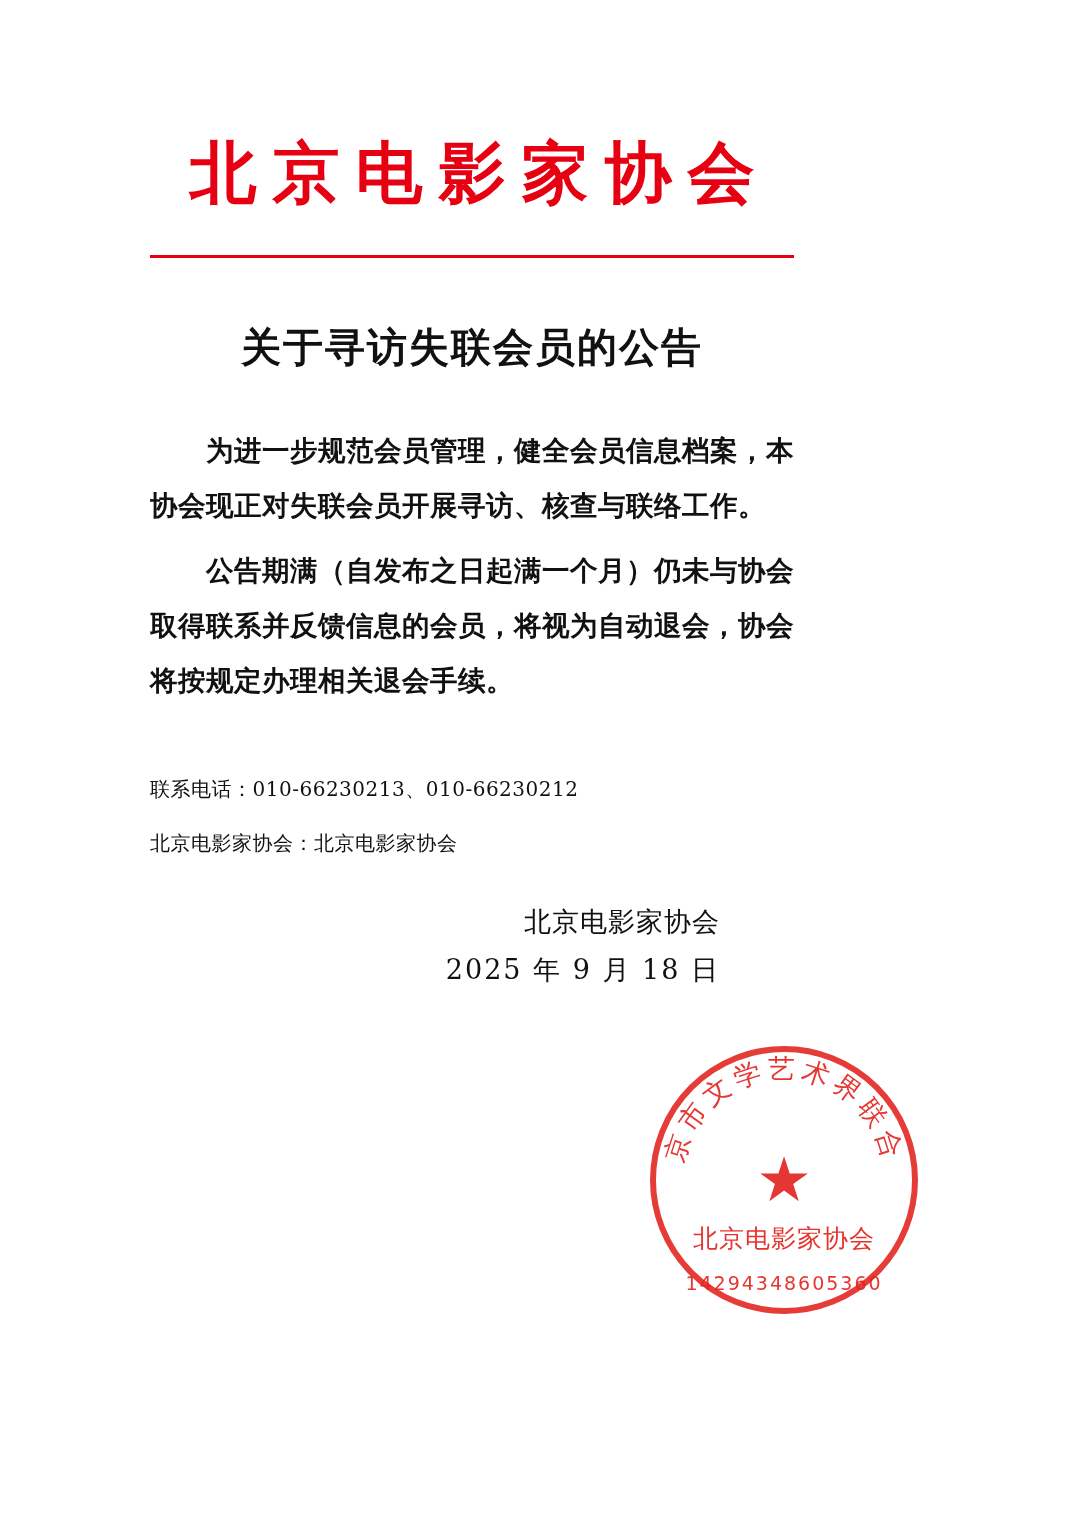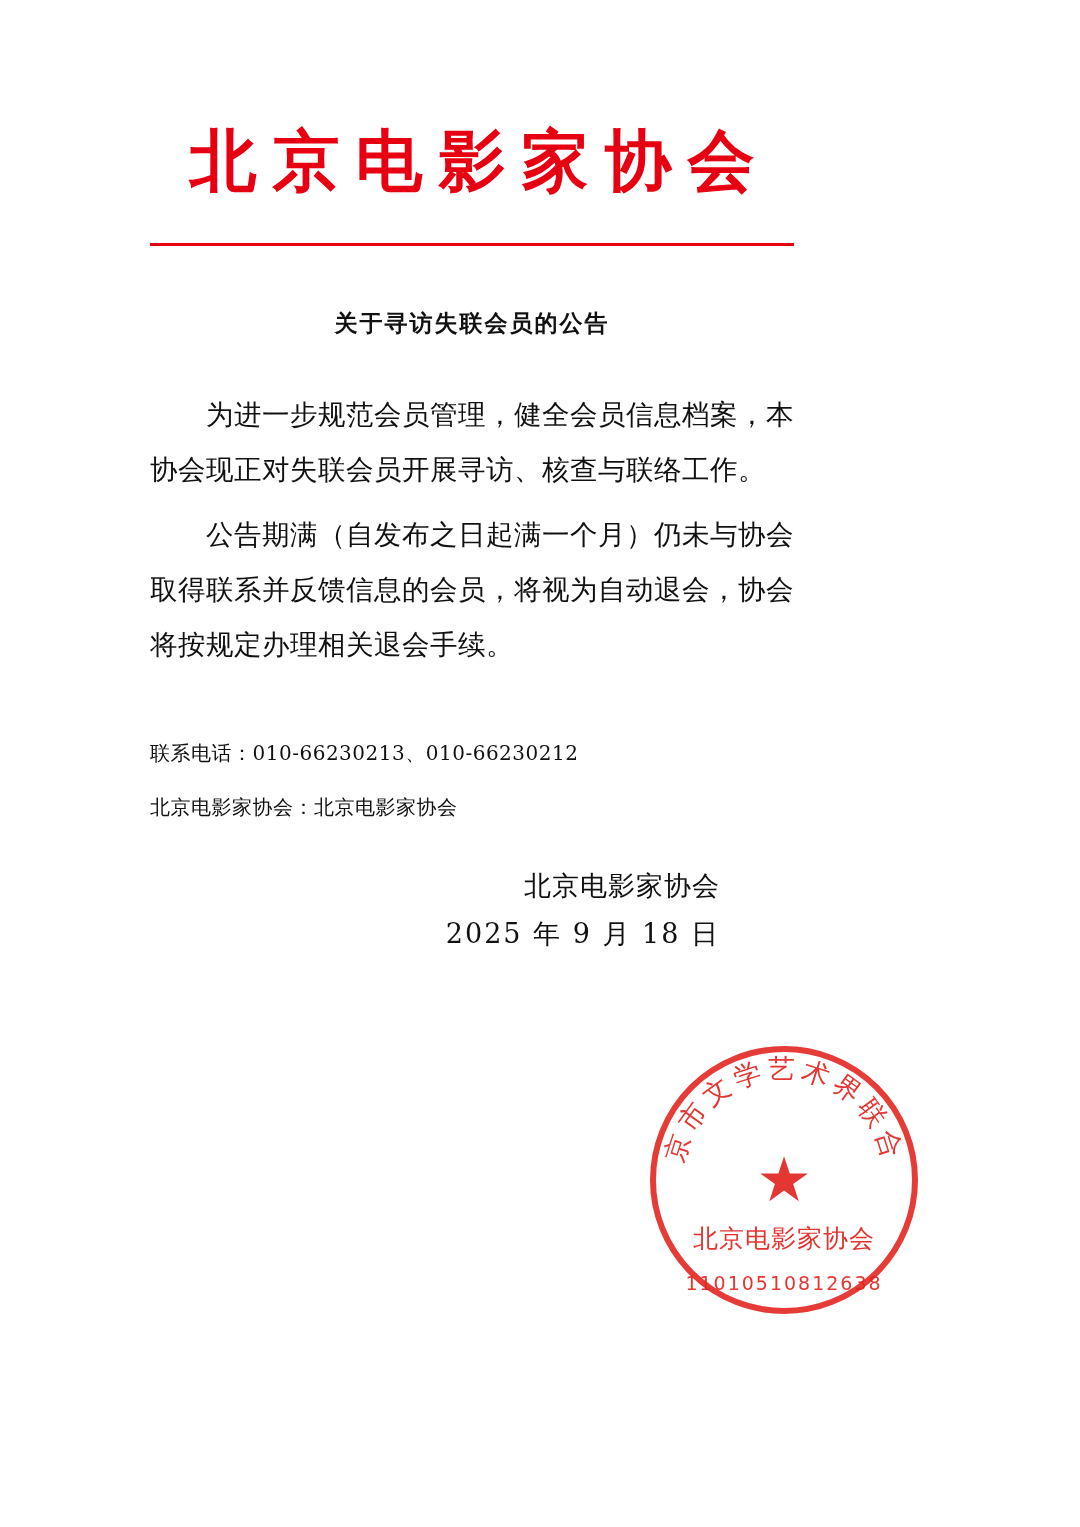--- a/index.html
+++ b/index.html
@@ -14,21 +14,21 @@
     font-family: "DejaVu Serif", "Liberation Serif", serif;
     color: #1a1a1a;
     overflow: hidden;
   }
 
   .page {
     position: relative;
     width: 944px;
     height: 1527px;
     box-sizing: border-box;
-    padding: 4px 150px;
+    padding: 16px 150px;
   }
 
   .letterhead {
     text-align: center;
     padding-top: 118px;
   }
 
   .letterhead-title {
     color: #e60012;
     font-family: "DejaVu Serif", "Liberation Serif", serif;
@@ -42,29 +42,30 @@
 
   .letterhead-rule {
     margin-top: 44px;
     height: 3px;
     background: #e60012;
     width: 100%;
   }
 
   .doc-title {
     text-align: center;
-    font-size: 23px;
+    font-size: 40px;
     font-weight: bold;
     letter-spacing: 2px;
     margin-top: 62px;
     color: #111111;
   }
 
   .body-text {
     margin-top: 48px;
+    font-weight: bold;
   }
 
   .para {
     font-size: 27.5px;
     line-height: 55px;
     text-align: justify;
     text-justify: inter-ideograph;
     text-indent: 56px;
     margin: 0 0 10px 0;
     letter-spacing: 0.5px;
@@ -196,16 +197,16 @@
     <svg width="268" height="268" viewBox="0 0 268 268">
       <defs>
         <path id="sealArc" d="M 32,134 A 102,102 0 1 1 236,134"></path>
       </defs>
       <text fill="#e2211c" font-size="27" font-family="DejaVu Serif, serif" letter-spacing="5" opacity="0.9">
         <textPath href="#sealArc" startOffset="50%" text-anchor="middle" id="seal-arc-label">北京市文学艺术界联合会</textPath>
       </text>
     </svg>
     <div class="seal-star">★</div>
     <div class="seal-center-text">北京电影家协会</div>
-    <div class="seal-number">11010510812638</div>
+    <div class="seal-number">14294348605360</div>
   </div>
 
 </div>
 
 </body></html>

